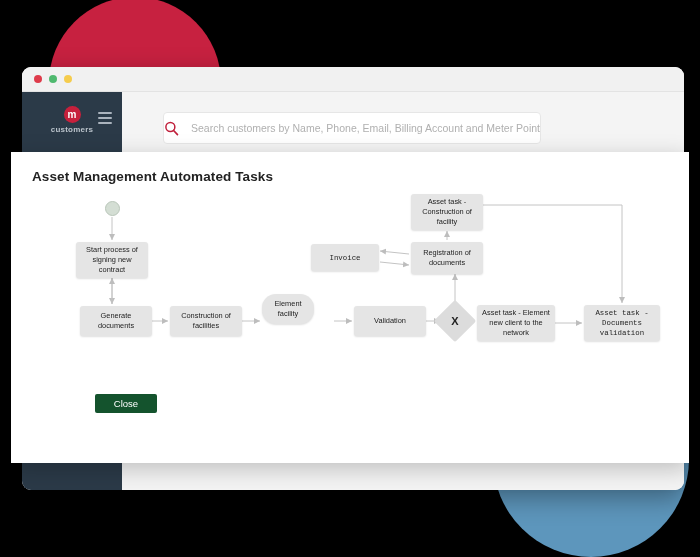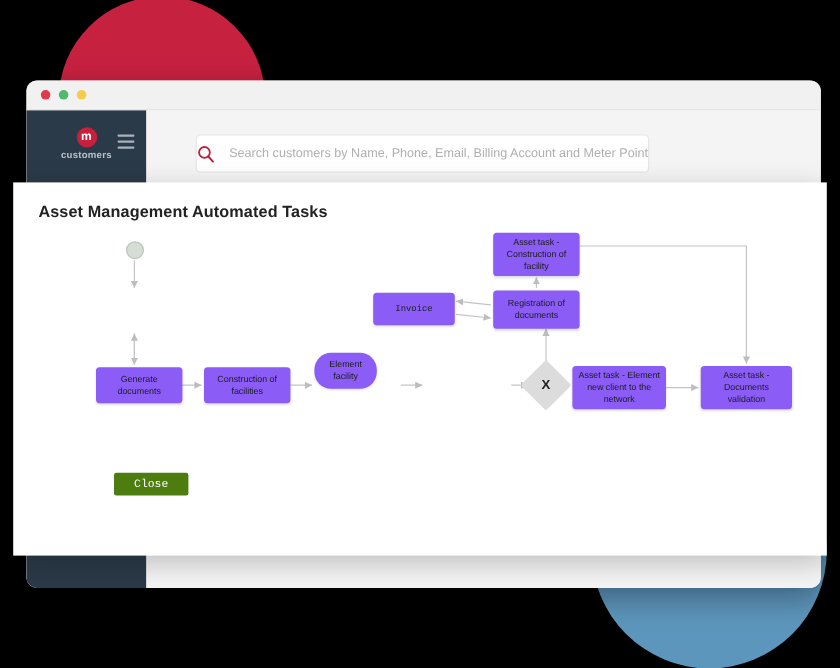--- a/index.html
+++ b/index.html
@@ -150,40 +150,40 @@
     font-size: 13.5px;
     font-weight: bold;
     color: #222222;
     letter-spacing: 0.1px;
   }
 
   #close-button {
     position: absolute;
     left: 84px; top: 242px;
     width: 62px; height: 19px;
-    background: #4d7c0f;
+    background: #14532d;
     color: #ffffff;
     font-size: 9.5px;
     border: none;
     border-radius: 2px;
     cursor: pointer;
-    font-family: Liberation Mono, monospace;
+    font-family: Liberation Sans, sans-serif;
   }
 
   
   #diagram {
     position: absolute;
     left: 0; top: 40px;
     width: 678px; height: 200px;
   }
   #diagram svg { position: absolute; left: 0; top: 0; }
 
   .node {
     position: absolute;
-    background: #8b5cf6;
+    background: #e5e5e5;
     border-radius: 3px;
     color: #1d1d1d;
     font-size: 7.4px;
     line-height: 10px;
     text-align: center;
     display: flex;
     align-items: center;
     justify-content: center;
     padding: 0 3px;
     box-shadow: 0 1px 2px rgba(0,0,0,0.13);
@@ -297,28 +297,30 @@
           <line x1="436" y1="48" x2="436" y2="39" marker-end="url(#ah)"></line>
 
           <path d="M472,13 L611,13 L611,111" marker-end="url(#ah)"></path>
 
           <line x1="544" y1="131" x2="571" y2="131" marker-end="url(#ah)"></line>
         </g>
       </svg>
 
       <div class="start-node" style="left:94px; top:9px;"></div>
 
+      <div class="node" style="left:65px;  top:50px;  width:72px; height:36px;">Start process of signing new contract</div>
       <div class="node" style="left:69px;  top:114px; width:72px; height:30px;">Generate documents</div>
       <div class="node" style="left:159px; top:114px; width:72px; height:30px;">Construction of facilities</div>
       <div class="node" style="left:251px; top:102px; width:52px; height:30px;border-radius:14px;">Element facility</div>
+      <div class="node" style="left:343px; top:114px; width:72px; height:30px;">Validation</div>
       <div class="node" style="left:300px; top:52px;  width:68px; height:27px;font-family:Liberation Mono, monospace;">Invoice</div>
       <div class="node" style="left:400px; top:50px;  width:72px; height:32px;">Registration of documents</div>
       <div class="node" style="left:400px; top:2px;   width:72px; height:36px;">Asset task - Construction of facility</div>
       <div class="node" style="left:466px; top:113px; width:78px; height:36px;">Asset task - Element new client to the network</div>
-      <div class="node" style="left:573px; top:113px; width:76px; height:36px;">Asset task - Documents validation</div>
+      <div class="node" style="left:573px; top:113px; width:76px; height:36px;font-family:Liberation Mono, monospace;">Asset task - Documents validation</div>
 
       <div class="gateway" style="left:429px; top:114px;"></div>
       <div class="gateway-label" style="left:429px; top:114px;">X</div>
 
     </div>
 
     <button id="close-button">Close</button>
   </div>
 
 </div>

